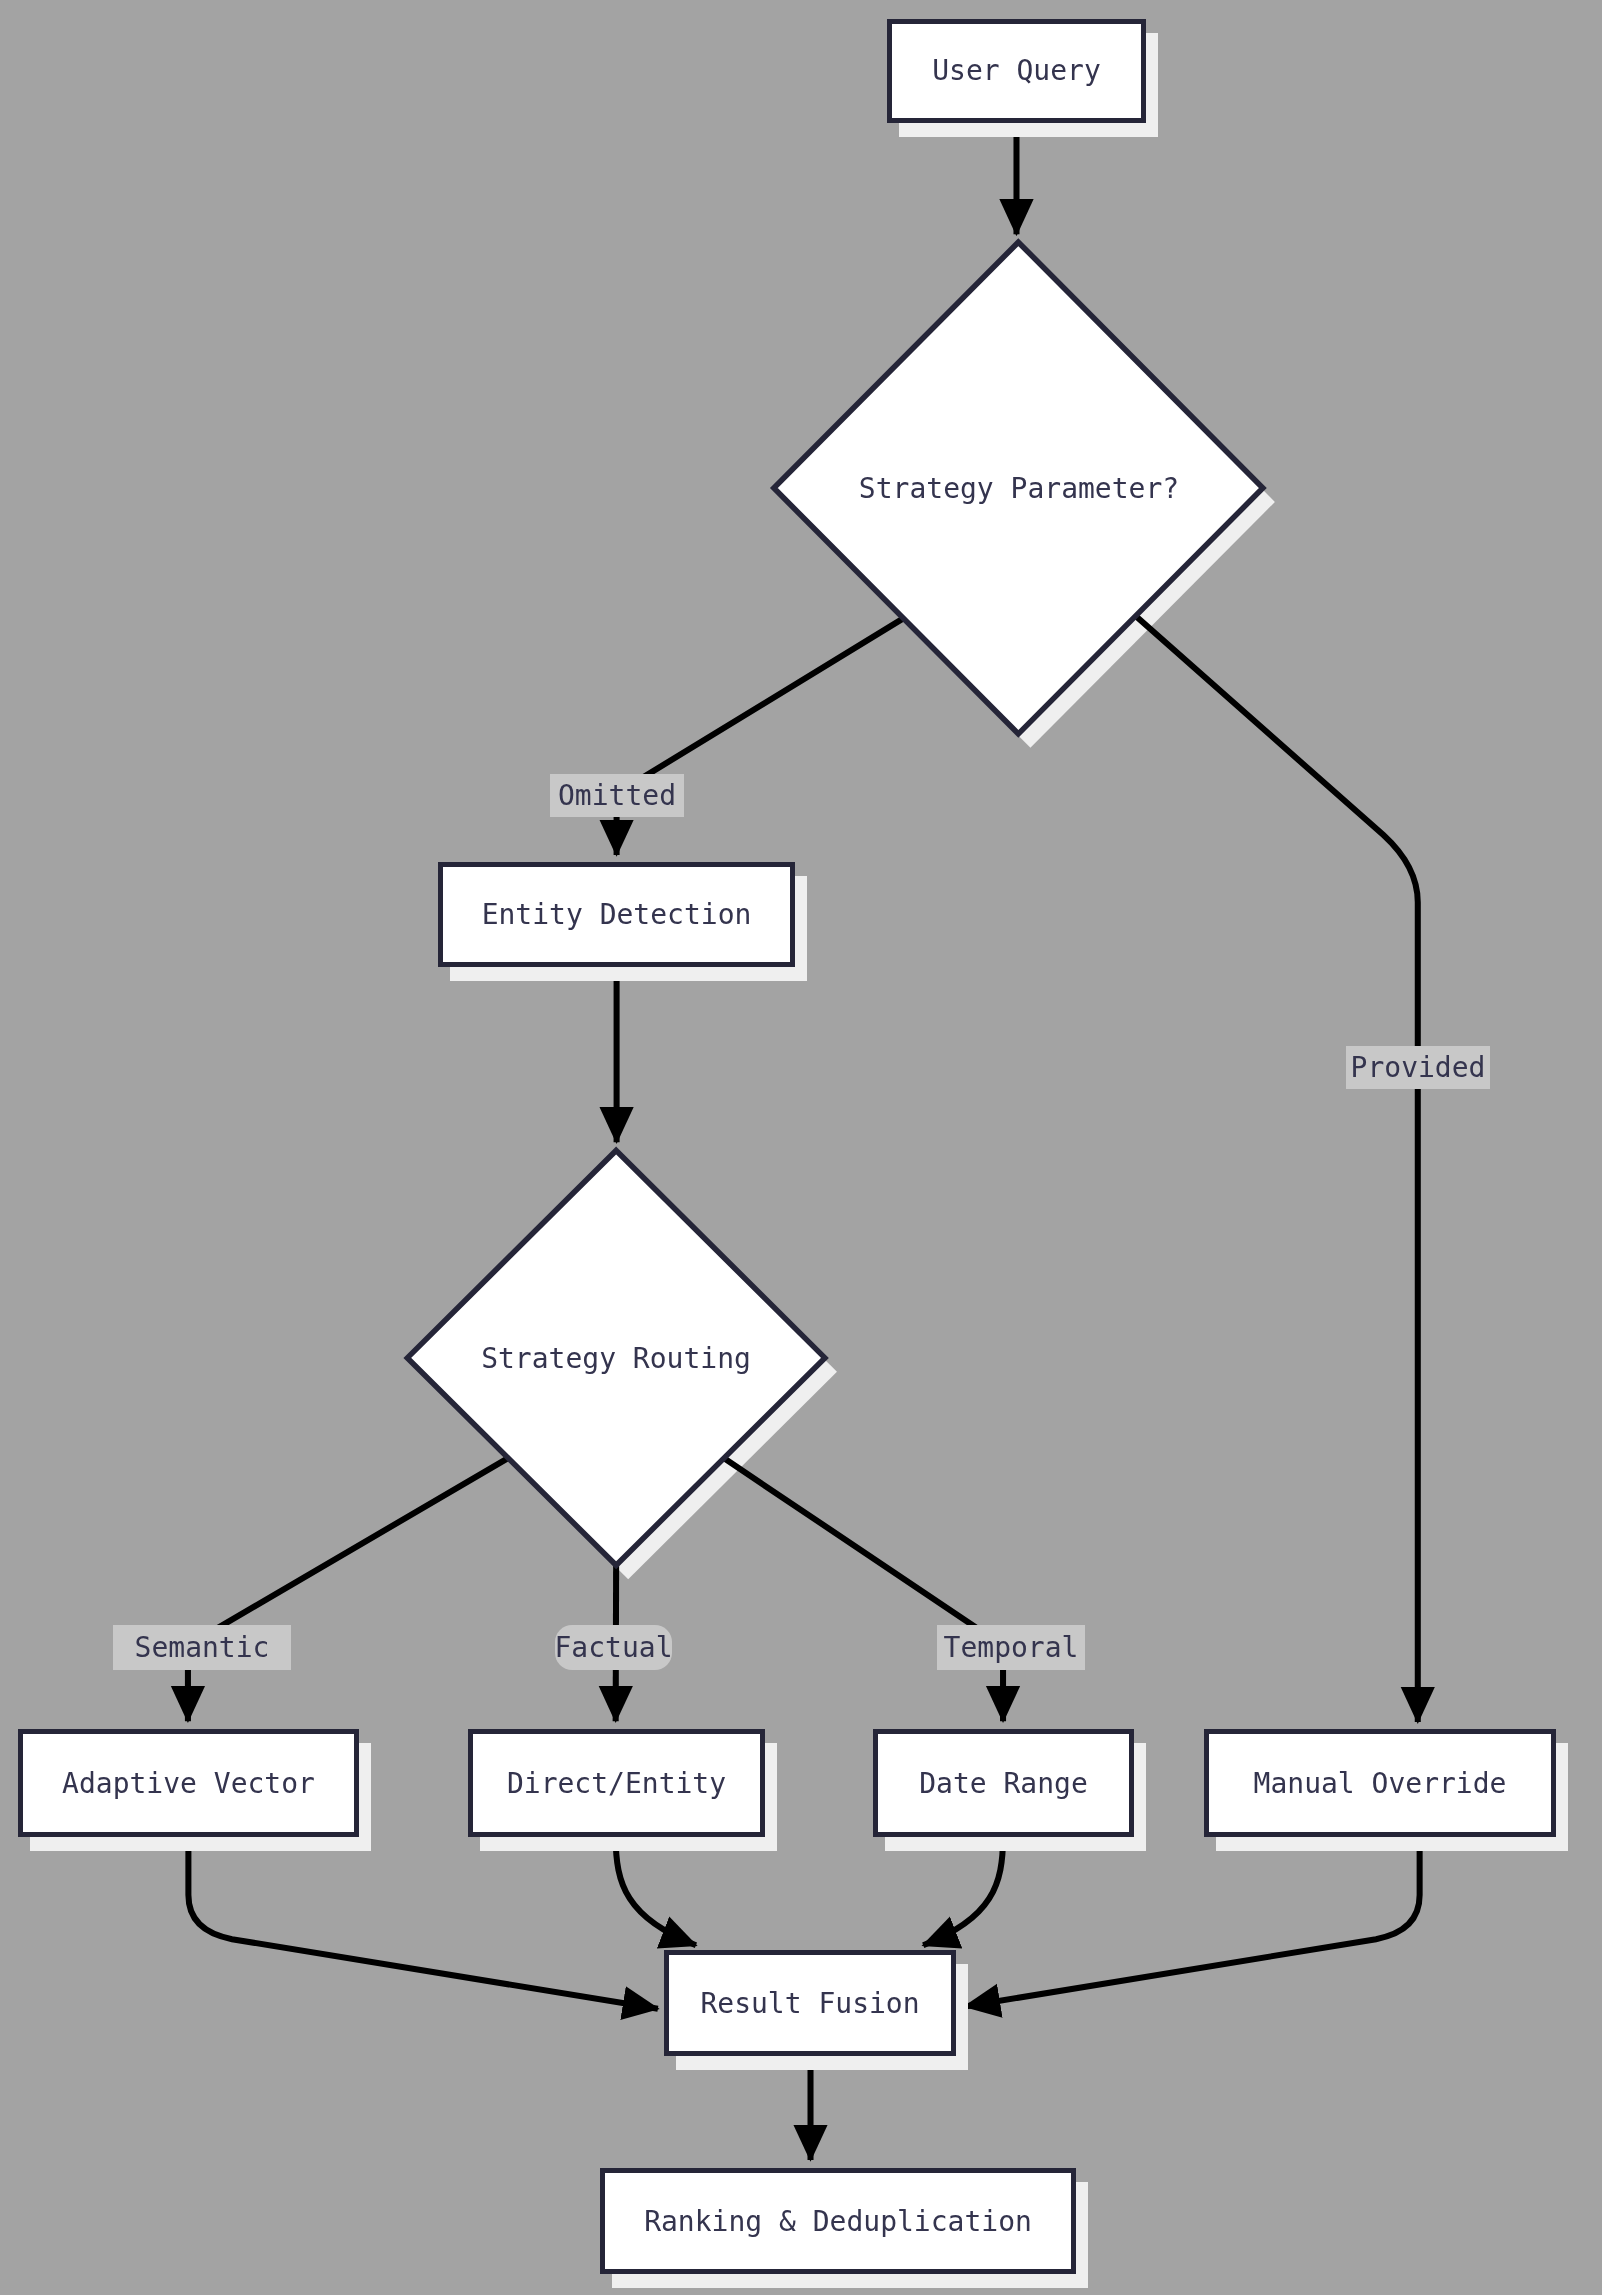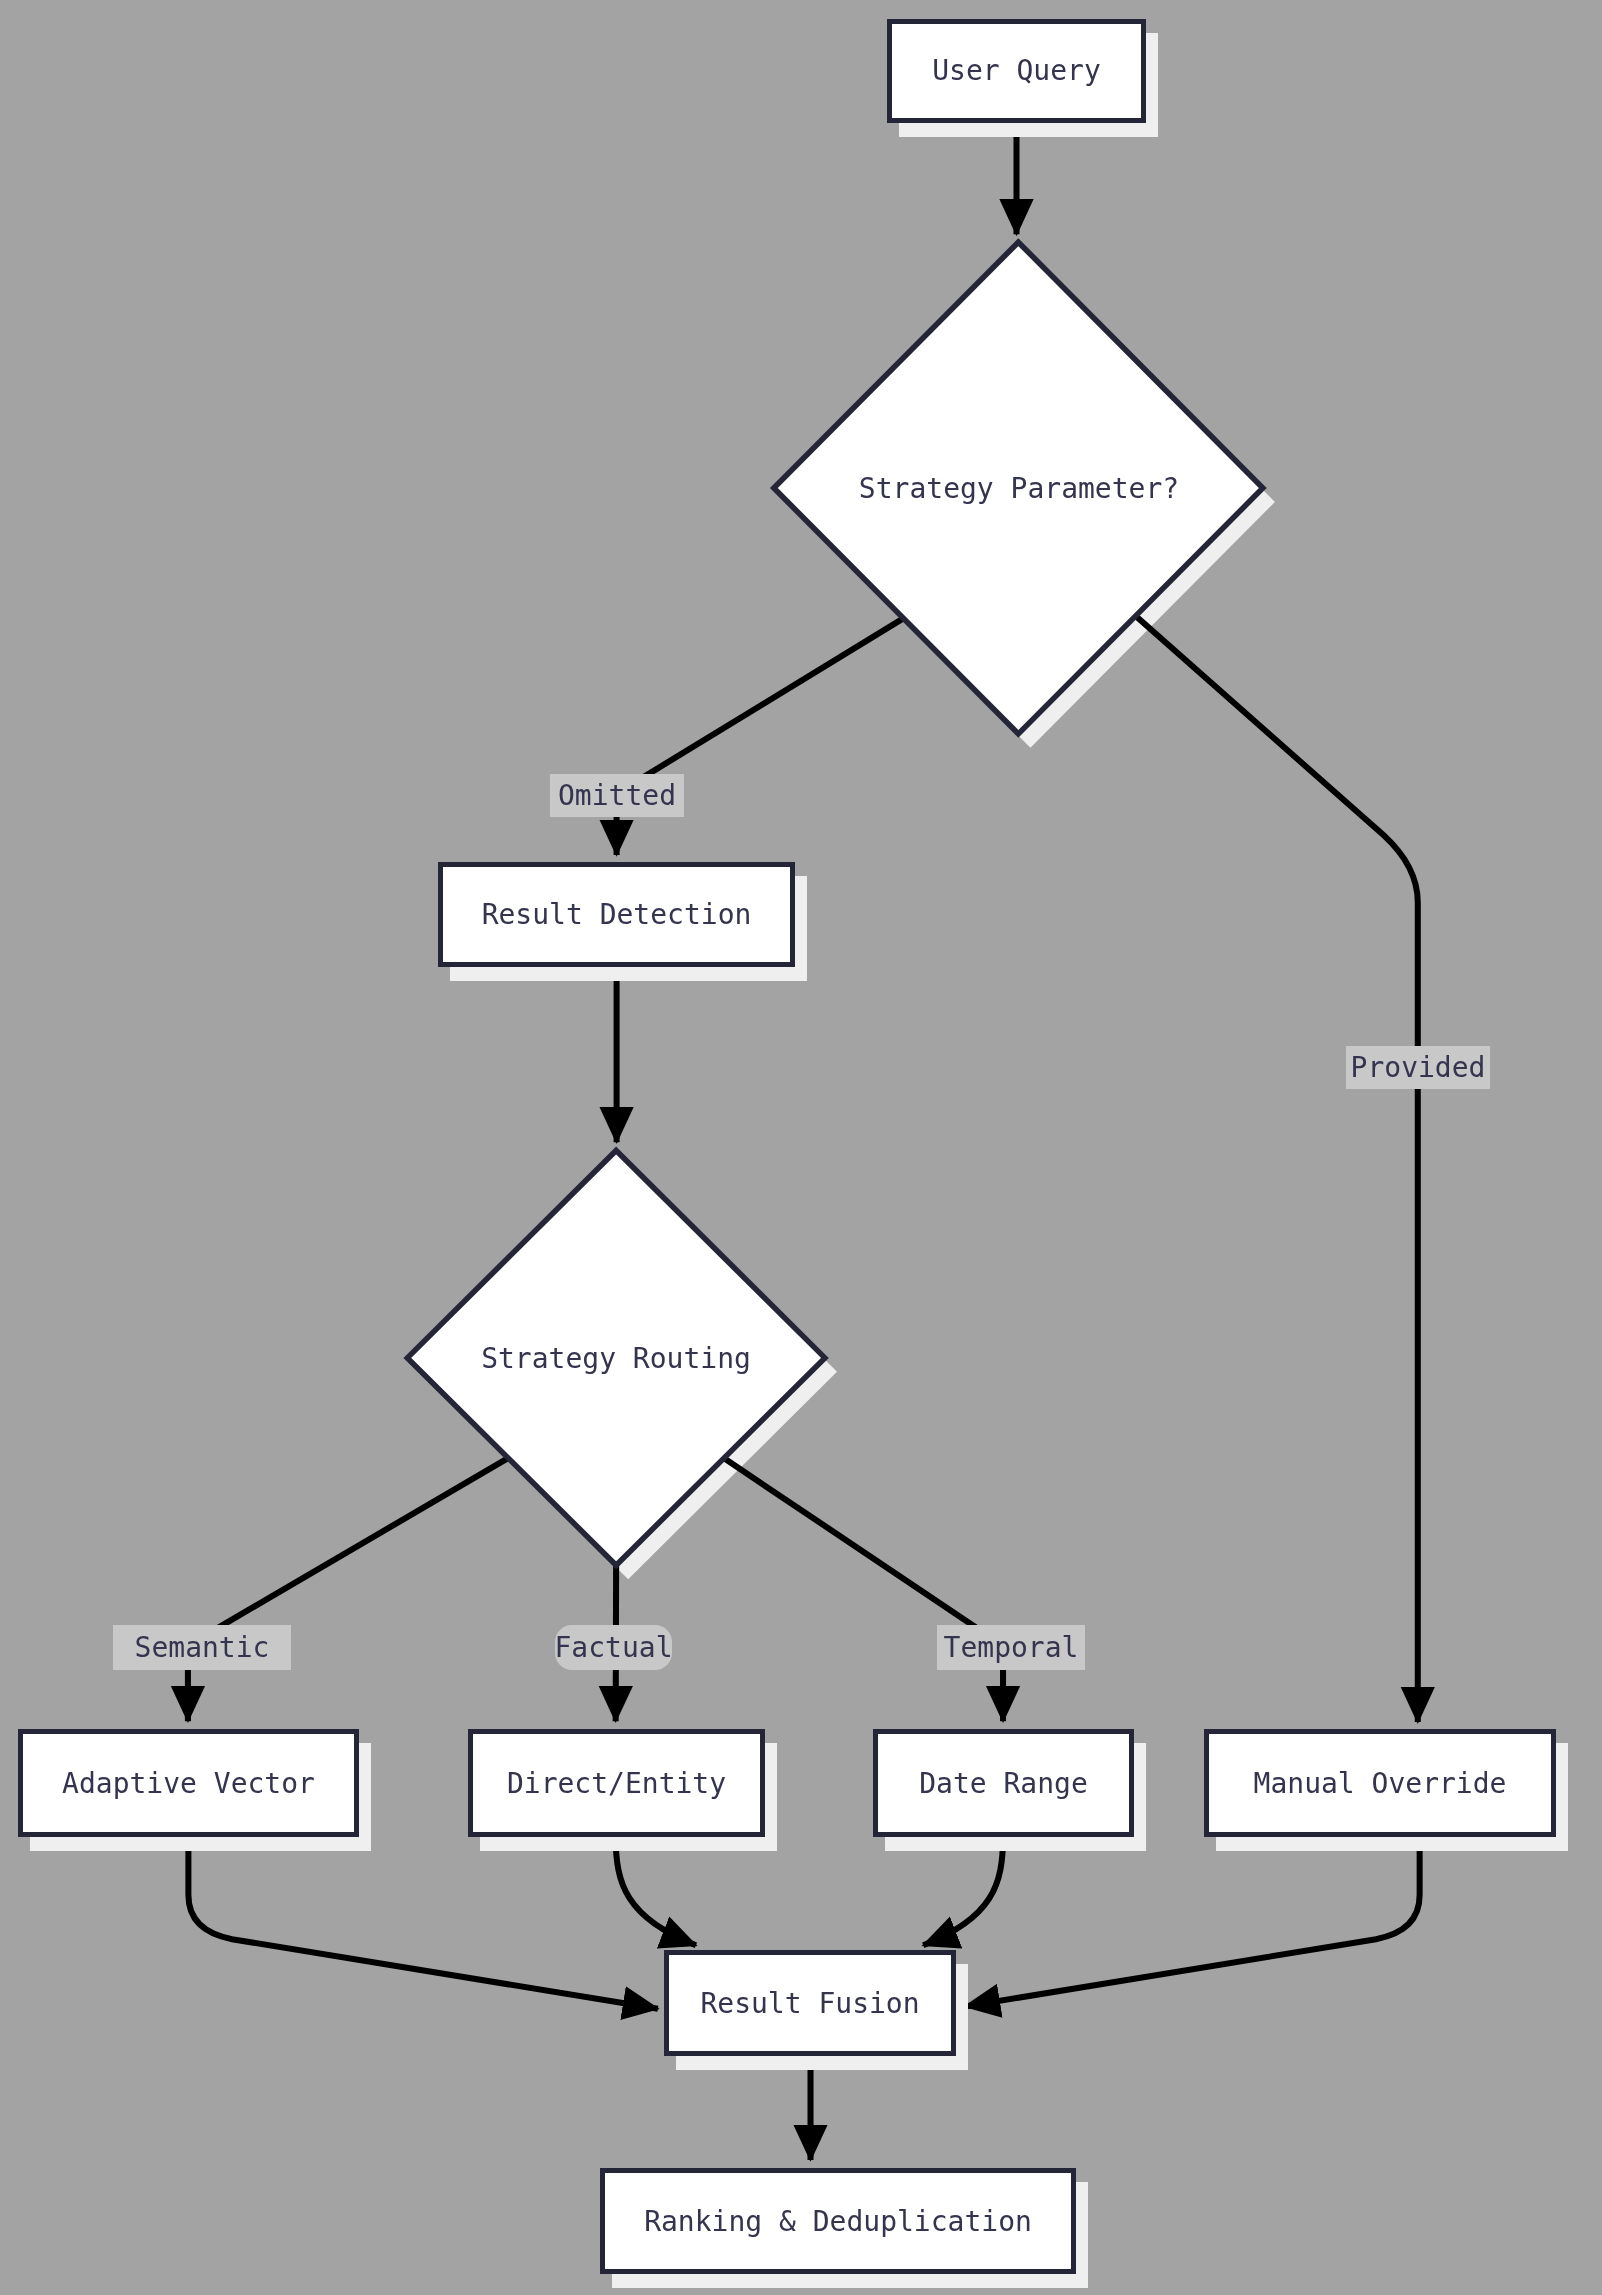--- a/index.html
+++ b/index.html
@@ -93,21 +93,21 @@
 
     <polygon points="2195,522 2722,1052 2195,1582 1668,1052" fill="#ffffff" stroke="#252538" stroke-width="12"></polygon>
     <polygon points="1328,2480 1778,2927 1328,3374 878,2927" fill="#ffffff" stroke="#252538" stroke-width="12"></polygon>
   </svg>
 
   <div class="node" style="left:887px; top:18.6px; width:259px; height:104px;">
     <span>User Query</span>
   </div>
 
   <div class="node" style="left:438px; top:862px; width:357px; height:105px;">
-    <span>Result Detection</span>
+    <span>Entity Detection</span>
   </div>
 
   <div class="node" style="left:18px; top:1729px; width:341px; height:108px;">
     <span>Adaptive Vector</span>
   </div>
 
   <div class="node" style="left:468px; top:1729px; width:297px; height:108px;text-align:right;">
     <span>Direct/Entity</span>
   </div>
 

